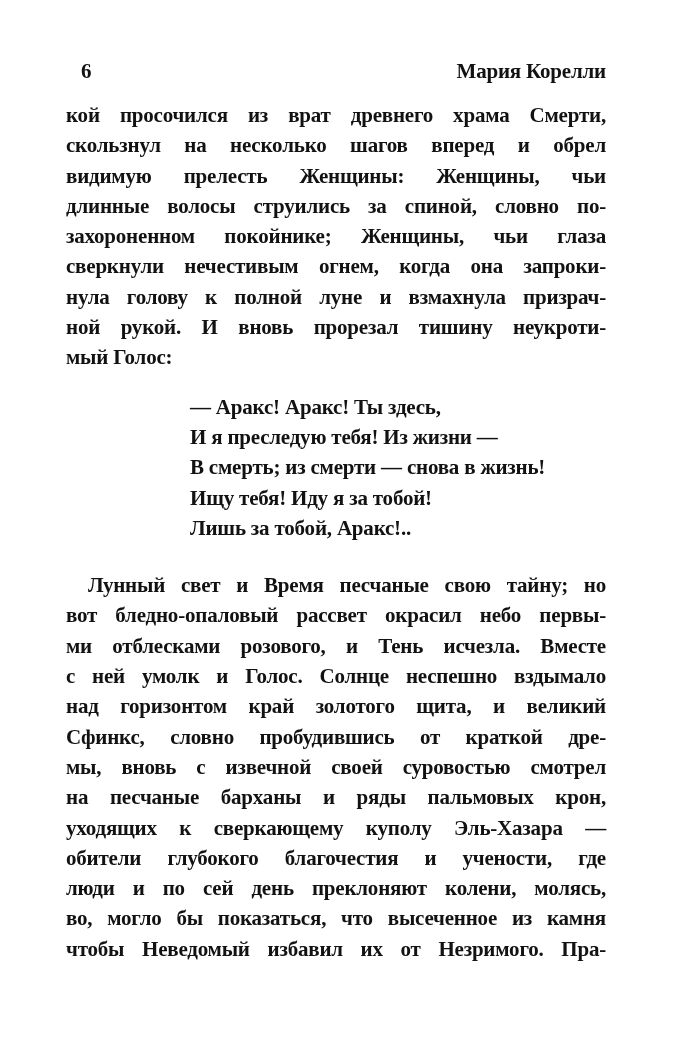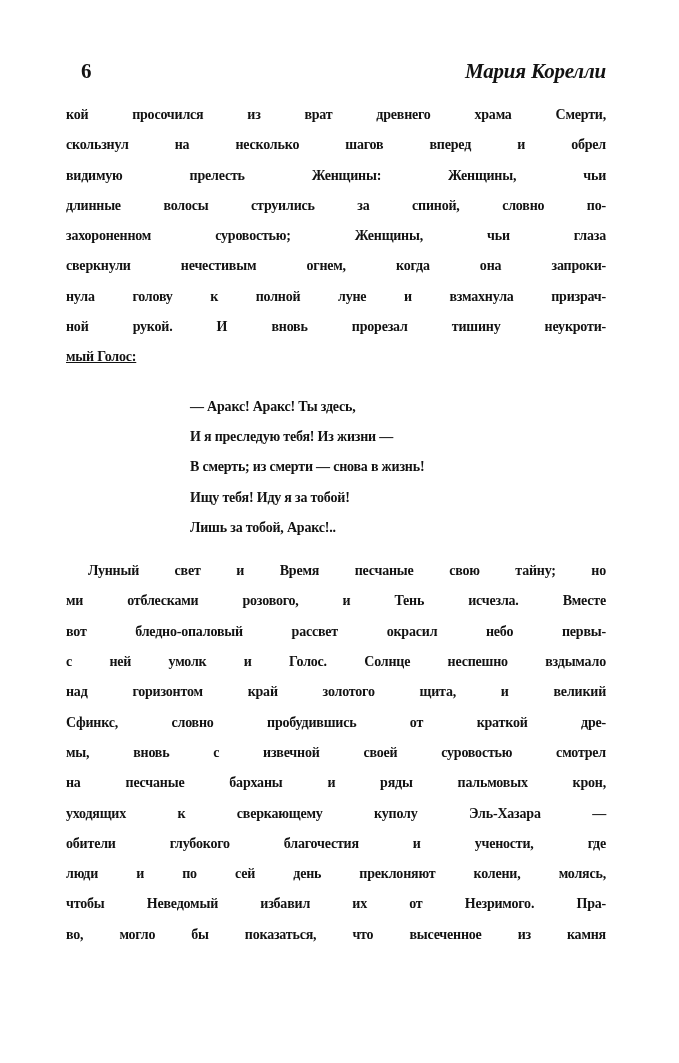--- a/index.html
+++ b/index.html
@@ -24,93 +24,91 @@
     align-items: baseline;
     font-size: 21px;
     line-height: 27px;
   }
   .page-number {
     font-weight: 600;
     padding-left: 15px;
     letter-spacing: 0.5px;
   }
   .running-head {
-    font-style: italic;
     font-weight: 700;
     letter-spacing: -0.2px;
   }
   .text-body {
     position: absolute;
     left: 66px; top: 100px;
     width: 540px;
-    font-size: 14px;
+    font-size: 21px;
     font-weight: 700;
     letter-spacing: -0.2px;
   }
   .line {
     line-height: 30.3px;
     min-height: 30.3px;
   }
   .paragraph .line.just {
     text-align: justify;
     text-align-last: justify;
     text-justify: inter-word;
   }
   .paragraph .line.endline {
     text-align-last: left;
-    text-decoration: underline;
   }
   .paragraph .line.indent {
     padding-left: 22px;
   }
   .verse {
     margin-top: 19px;
-    margin-bottom: 13px;
+    margin-bottom: 27px;
   }
   .verse .line {
     text-align: left;
     padding-left: 124px;
   }
 </style>
 </head>
 <body>
 
 <div class="page">
   <div class="header">
     <span class="page-number">6</span>
     <span class="running-head">Мария Корелли</span>
   </div>
   <div class="text-body">
       <div class="block paragraph">
         <div class="line just">кой просочился из врат древнего храма Смерти,</div>
         <div class="line just">скользнул на несколько шагов вперед и обрел</div>
         <div class="line just">видимую прелесть Женщины: Женщины, чьи</div>
         <div class="line just">длинные волосы струились за спиной, словно по-</div>
-        <div class="line just">захороненном суровостью; Женщины, чьи глаза</div>
+        <div class="line just">захороненном покойнике; Женщины, чьи глаза</div>
         <div class="line just">сверкнули нечестивым огнем, когда она запроки-</div>
         <div class="line just">нула голову к полной луне и взмахнула призрач-</div>
         <div class="line just">ной рукой. И вновь прорезал тишину неукроти-</div>
         <div class="line just endline">мый Голос:</div>
       </div>
       <div class="block verse">
         <div class="line">— Аракс! Аракс! Ты здесь,</div>
         <div class="line">И я преследую тебя! Из жизни —</div>
         <div class="line">В смерть; из смерти — снова в жизнь!</div>
         <div class="line">Ищу тебя! Иду я за тобой!</div>
         <div class="line">Лишь за тобой, Аракс!..</div>
       </div>
       <div class="block paragraph">
         <div class="line just indent">Лунный свет и Время песчаные свою тайну; но</div>
+        <div class="line just">вот бледно-опаловый рассвет окрасил небо первы-</div>
         <div class="line just">ми отблесками розового, и Тень исчезла. Вместе</div>
-        <div class="line just">вот бледно-опаловый рассвет окрасил небо первы-</div>
         <div class="line just">с ней умолк и Голос. Солнце неспешно вздымало</div>
         <div class="line just">над горизонтом край золотого щита, и великий</div>
         <div class="line just">Сфинкс, словно пробудившись от краткой дре-</div>
         <div class="line just">мы, вновь с извечной своей суровостью смотрел</div>
         <div class="line just">на песчаные барханы и ряды пальмовых крон,</div>
         <div class="line just">уходящих к сверкающему куполу Эль-Хазара —</div>
         <div class="line just">обители глубокого благочестия и учености, где</div>
         <div class="line just">люди и по сей день преклоняют колени, молясь,</div>
+        <div class="line just">во, могло бы показаться, что высеченное из камня</div>
         <div class="line just">чтобы Неведомый избавил их от Незримого. Пра-</div>
-        <div class="line just">во, могло бы показаться, что высеченное из камня</div>
       </div>
     </div>
 </div>
 
 </body></html>

